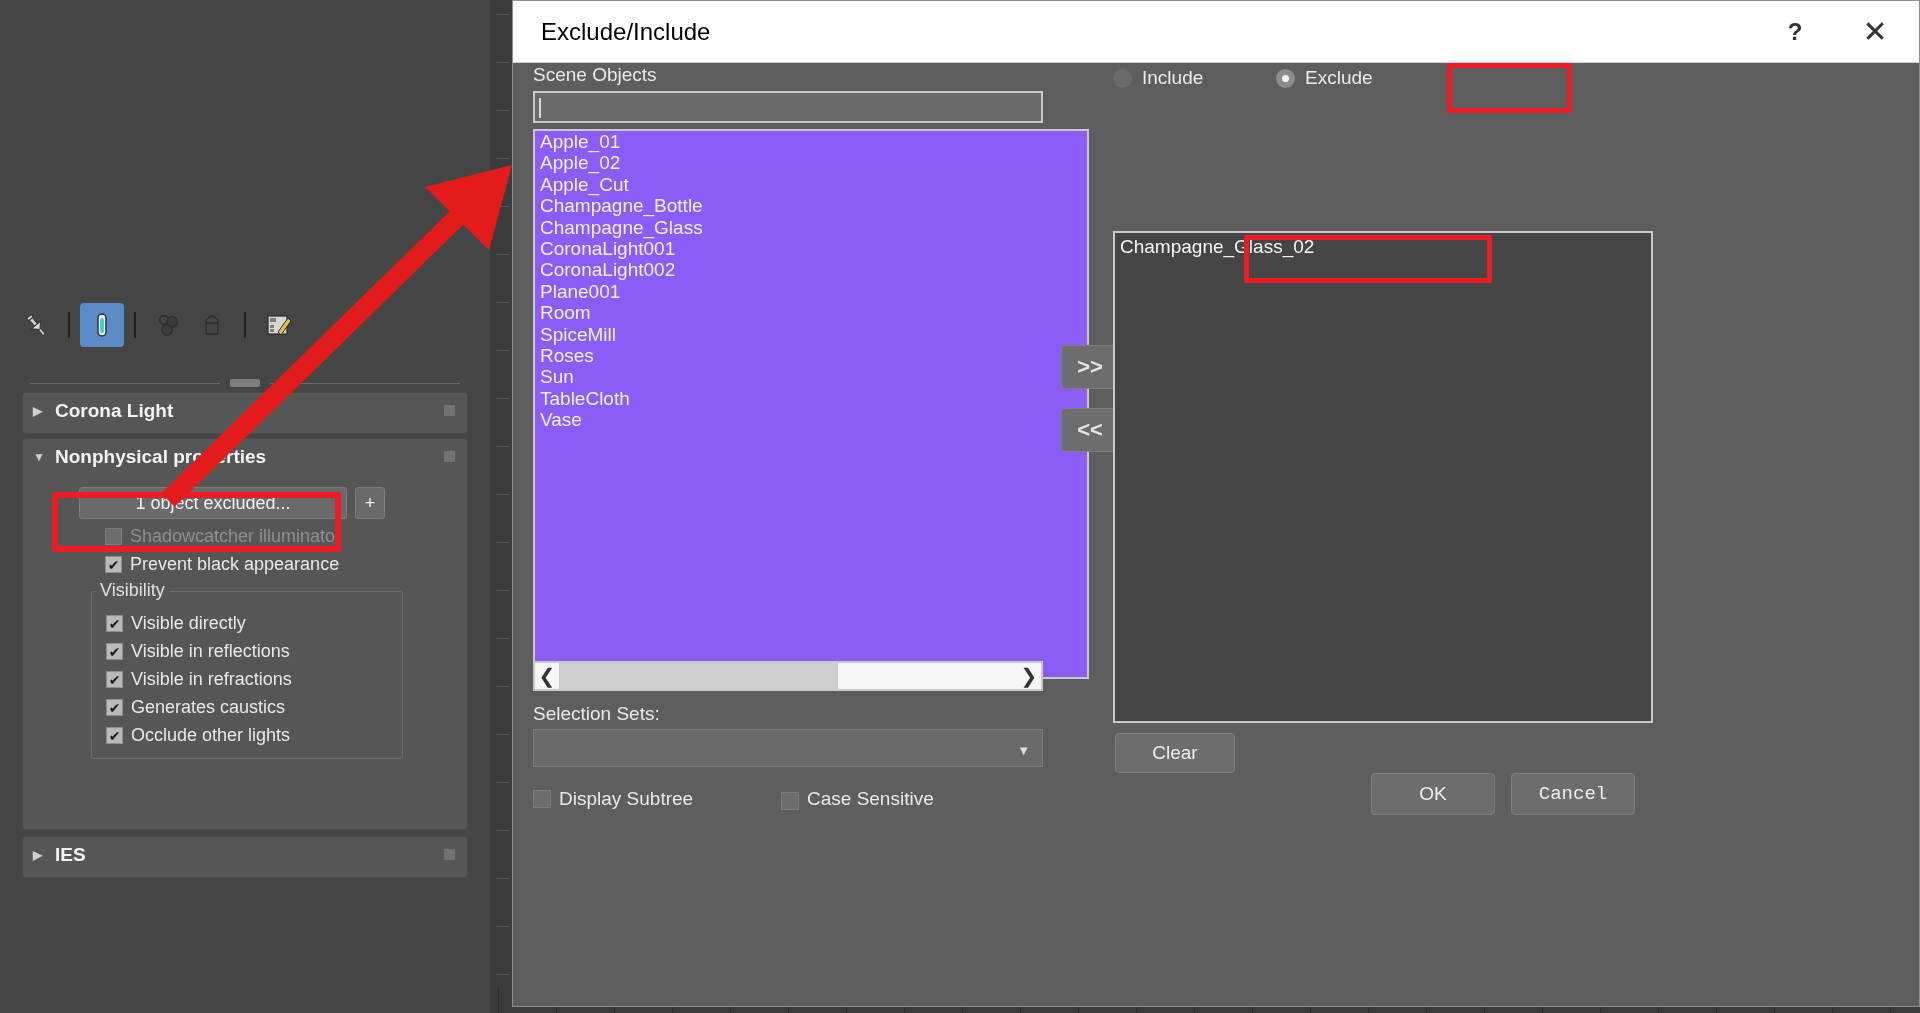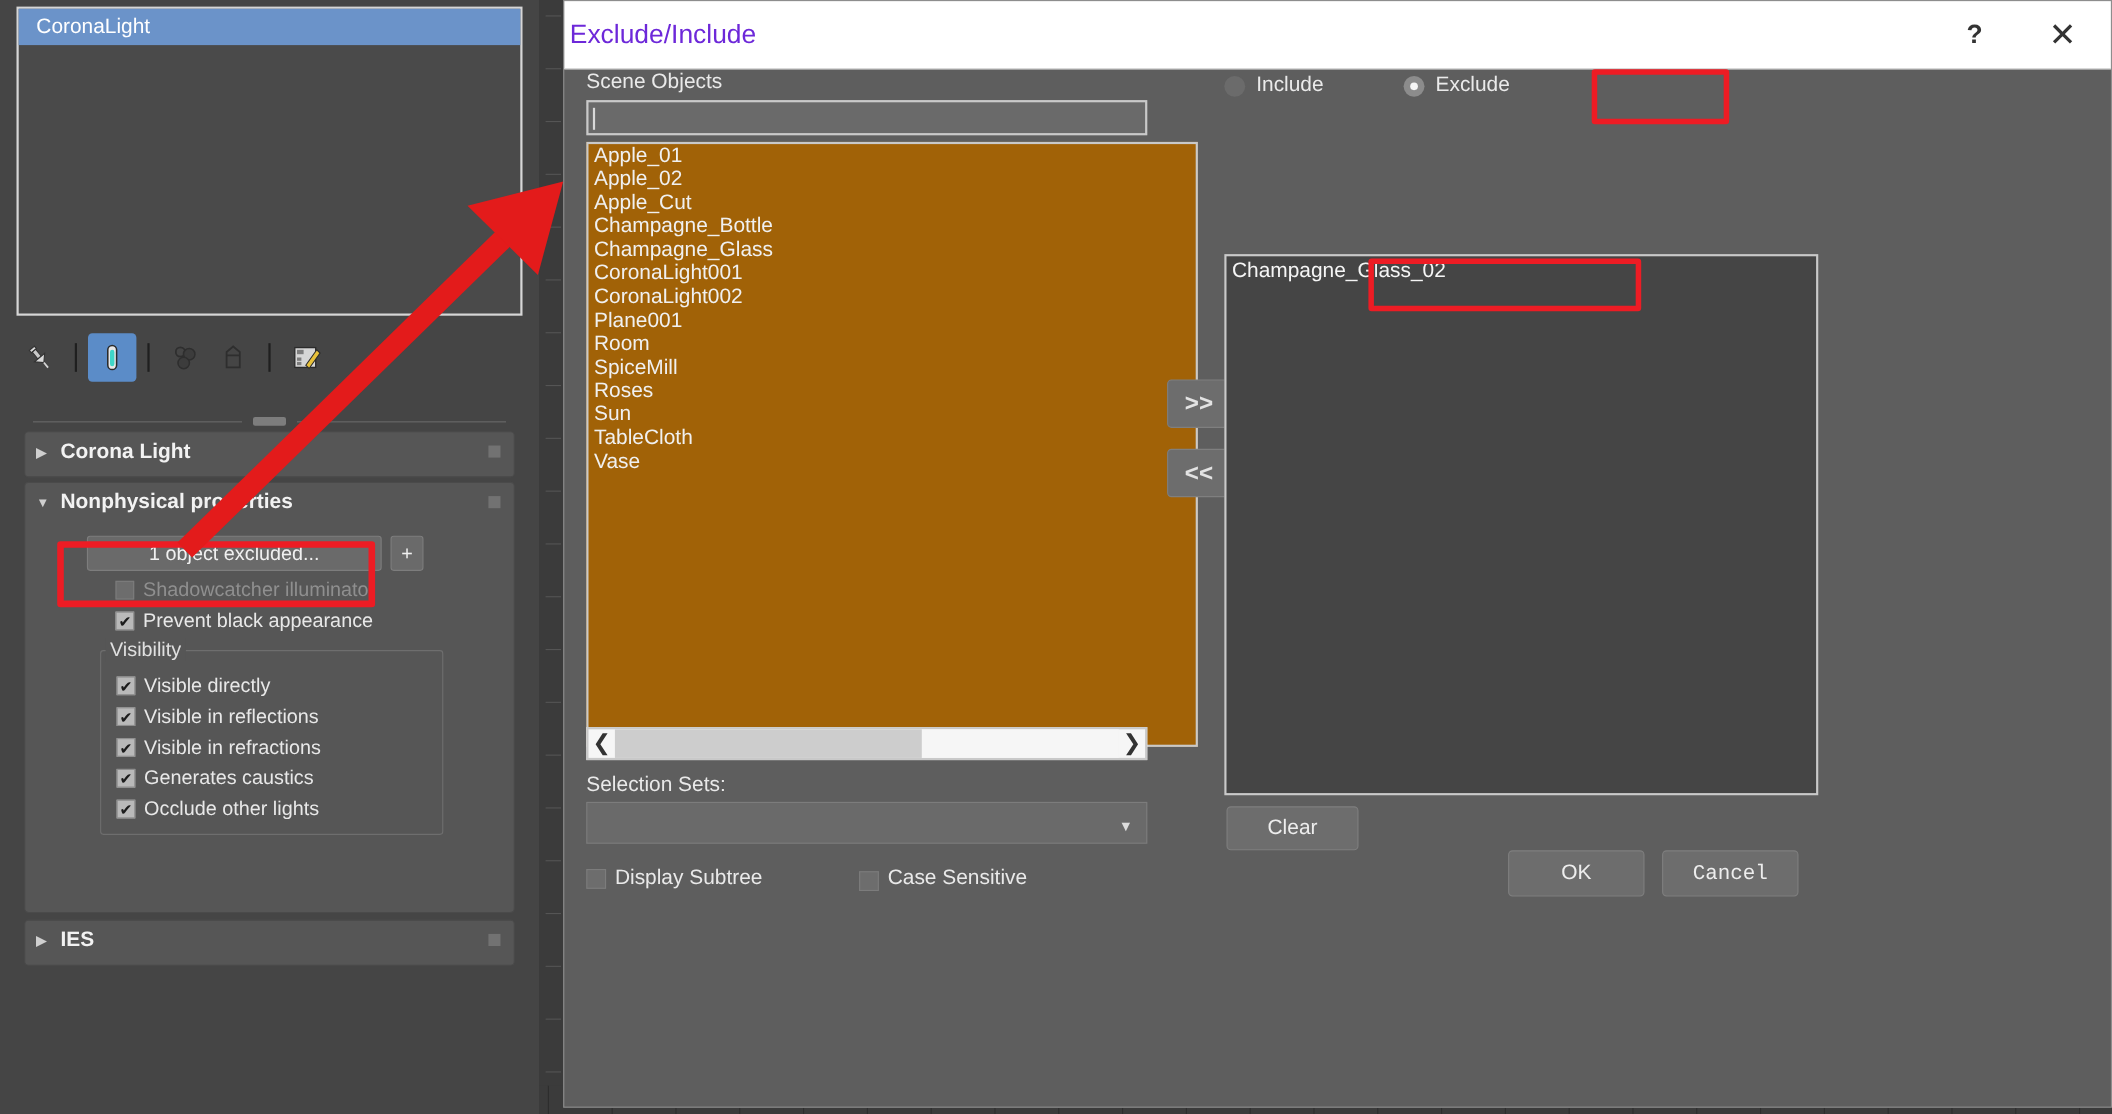--- a/index.html
+++ b/index.html
@@ -142,21 +142,21 @@
     border: 1px solid #8d8d8d;
     box-sizing: border-box;
   }
   .dlg-title {
     height: 61px; background: #ffffff;
     display: flex; align-items: center;
     position: relative;
     border-bottom: 1px solid #cfcfcf;
   }
   .dlg-title-text {
-    margin-left: 5px; color: #6d28d9; font-size: 24px;
+    margin-left: 28px; color: #000000; font-size: 24px;
   }
   .dlg-ctl {
     position: absolute; top: 0; height: 61px; width: 72px;
     display: flex; align-items: center; justify-content: center;
     color: #333; font-size: 26px;
   }
   .dlg-ctl.help { right: 88px; font-weight: bold; font-size: 24px; }
   .dlg-ctl.close { right: 8px; font-size: 30px; font-weight: 300; }
 
   .dlg-body { position: absolute; left:0; top: 62px; right:0; bottom:0; }
@@ -164,21 +164,21 @@
   .lbl { color: #e9e9e9; font-size: 19px; }
 
   .search-field {
     position: absolute; left: 20px; top: 28px; width: 510px; height: 32px;
     background: #6a6a6a; border: 2px solid #c9c9c9; box-sizing: border-box;
   }
   .caret { position:absolute; left:4px; top:5px; width:2px; height:20px; background:#d8d8d8; }
 
   .objects-box {
     position: absolute; left: 20px; top: 66px; width: 556px; height: 550px;
-    background: #a16207; border: 2px solid #c9c9c9; box-sizing: border-box;
+    background: #8b5cf6; border: 2px solid #c9c9c9; box-sizing: border-box;
     overflow: hidden;
   }
   .obj-item {
     font-size: 19px; color: #f0f0f0;
     height: 21.4px; line-height: 21.4px;
     padding-left: 5px;
   }
 
   .hscroll {
     position: absolute; left: 20px; top: 598px; width: 510px; height: 30px;
@@ -255,23 +255,20 @@
   .hl.thin { border-width: 5px; }
   .arrow-svg { position:absolute; left:0; top:0; width:1920px; height:1013px; pointer-events:none; }
 </style>
 </head>
 <body>
 
 <div id="root">
 
   <div class="lpanel">
 
-    <div class="sel-list">
-      <div class="sel-list-item">CoronaLight</div>
-    </div>
 
     <div class="lp-toolbar">
       <div class="tb-btn">
         <svg width="30" height="30" viewBox="0 0 30 30">
           <g transform="rotate(-40 15 15)">
             <rect x="12" y="4" width="6" height="3" fill="#d8d8d8" stroke="#333" stroke-width="1"></rect>
             <rect x="13" y="7" width="4" height="8" fill="#c9c9c9" stroke="#333" stroke-width="1"></rect>
             <path d="M9 15 L21 15 L15 21 Z" fill="#dadada" stroke="#333" stroke-width="1"></path>
             <line x1="15" y1="21" x2="15" y2="27" stroke="#d6d6d6" stroke-width="1.6"></line>
           </g>

